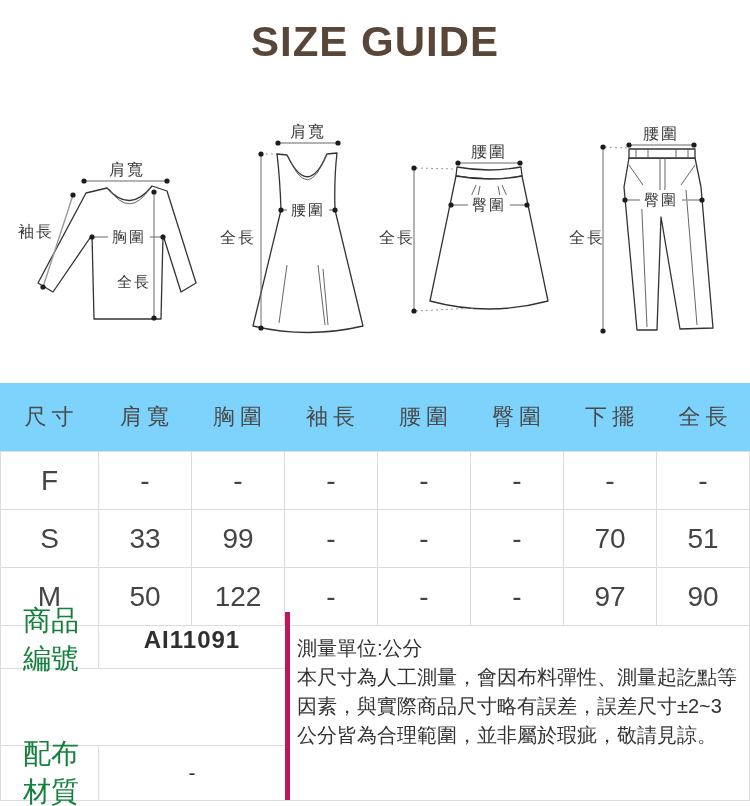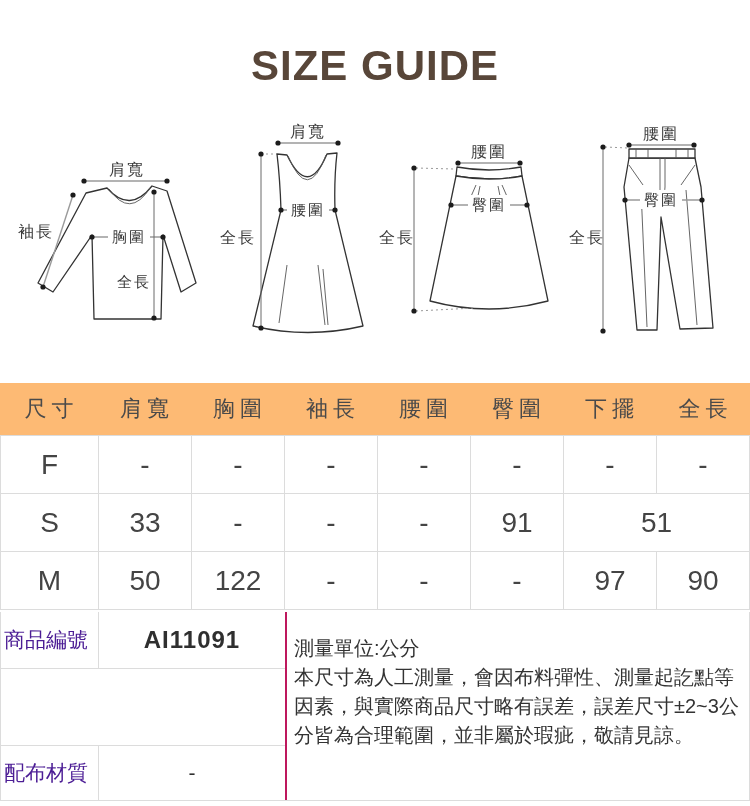--- a/index.html
+++ b/index.html
@@ -4,21 +4,21 @@
 <style>
   * { margin:0; padding:0; box-sizing:border-box; }
   html,body { background:#fff; }
   body {
     width:750px; height:806px; position:relative; overflow:hidden;
     font-family:"Liberation Sans","DejaVu Sans",sans-serif; color:#4a4a4a;
   }
   
   .page-title {
     padding-top:18px; text-align:center;
-    font-size:42px; font-weight:bold; letter-spacing:1px; color:#584639;margin-top:24px;
+    font-size:42px; font-weight:bold; letter-spacing:1px; color:#584639;
   }
   
   .diagrams { position:absolute; top:115px; left:0; width:750px; height:265px; }
   .diagrams svg { position:absolute; top:0; overflow:visible; }
   .d-top   { left:10px;  width:205px; height:265px; }
   .d-dress { left:215px; width:175px; height:265px; }
   .d-skirt { left:380px; width:185px; height:265px; }
   .d-pants { left:570px; width:180px; height:265px; }
   svg text {
     font-family:"Liberation Sans","DejaVu Sans",sans-serif;
@@ -28,22 +28,22 @@
   .outline { fill:#fff; stroke:#333; stroke-width:1.3; stroke-linejoin:round; }
   .detail  { fill:none; stroke:#555; stroke-width:0.9; }
   .mline   { stroke:#9a9a9a; stroke-width:1.4; }
   .vline   { stroke:#6b6b6b; stroke-width:1; }
   .dash    { stroke:#999; stroke-width:1; stroke-dasharray:2,3; }
   .dot     { fill:#1c1c1c; }
   .lbl-bg  { fill:#fff; }
   
   .size-table { position:absolute; top:383px; left:0; width:750px; }
   .st-header {
-    height:52px; display:flex; align-items:center;
-    background:#fdba74; font-size:22px; letter-spacing:5px; color:#4a4a4a;
+    height:68px; display:flex; align-items:center;
+    background:#7dd3fc; font-size:22px; letter-spacing:5px; color:#4a4a4a;
   }
   .st-header .hc { text-align:center; text-indent:5px; }
   .c0 { width:98px; } .c { width:93px; } .cl { flex:1; }
   .st-body { border-top:1px solid #dcdcdc; border-left:1px solid #dcdcdc; border-right:1px solid #dcdcdc; }
   .st-row { display:flex; height:58px; border-bottom:1px solid #dcdcdc; }
   .st-row .tc {
     display:flex; align-items:center; justify-content:center;
     font-size:28px; color:#444; border-right:1px solid #dcdcdc;
   }
   .st-row .tc:last-child { border-right:none; }
@@ -51,29 +51,29 @@
   .info {
     position:absolute; top:612px; left:0; width:750px; display:flex;
     border-left:1px solid #dcdcdc; border-right:1px solid #dcdcdc; border-bottom:1px solid #dcdcdc;
   }
   .info-left { width:284px; }
   .i-row { display:flex; border-bottom:1px solid #dcdcdc; }
   .i-row:last-child { border-bottom:none; }
   .r1 { height:57px; } .r2 { height:77px; } .r3 { height:54px; }
   .i-label {
     width:98px; border-right:1px solid #dcdcdc; display:flex; align-items:center;
-    padding-left:3px; font-size:21px; color:#4c1d95;
+    padding-left:22px; font-size:28px; color:#15803d;
   }
   .i-value {
     flex:1; display:flex; flex-direction:column; justify-content:center; align-items:center;
     font-size:21px; line-height:1.4; color:#2f2f2f;
   }
   .i-value .code { font-size:24px; letter-spacing:1px;font-weight:bold; }
   .info-note {
-    flex:1; border-left:2px solid #be185d;
+    flex:1; border-left:5px solid #be185d;
     padding:22px 10px 0 7px; font-size:20px; line-height:29px; color:#333;
   }
 </style>
 </head>
 <body>
 
 <div class="page-title">SIZE GUIDE</div>
 
 <div class="diagrams">
 
@@ -209,24 +209,25 @@
       <div class="tc c">-</div>
       <div class="tc c">-</div>
       <div class="tc c">-</div>
       <div class="tc c">-</div>
       <div class="tc c">-</div>
       <div class="tc cl">-</div>
     </div>
     <div class="st-row">
       <div class="tc c0">S</div>
       <div class="tc c">33</div>
-      <div class="tc c">-</div>
-      <div class="tc c">-</div>
-      <div class="tc c">-</div>
-      <div class="tc c">91</div>
+      <div class="tc c">99</div>
+      <div class="tc c">-</div>
+      <div class="tc c">-</div>
+      <div class="tc c">-</div>
+      <div class="tc c">70</div>
       <div class="tc cl">51</div>
     </div>
     <div class="st-row">
       <div class="tc c0">M</div>
       <div class="tc c">50</div>
       <div class="tc c">122</div>
       <div class="tc c">-</div>
       <div class="tc c">-</div>
       <div class="tc c">-</div>
       <div class="tc c">97</div>

